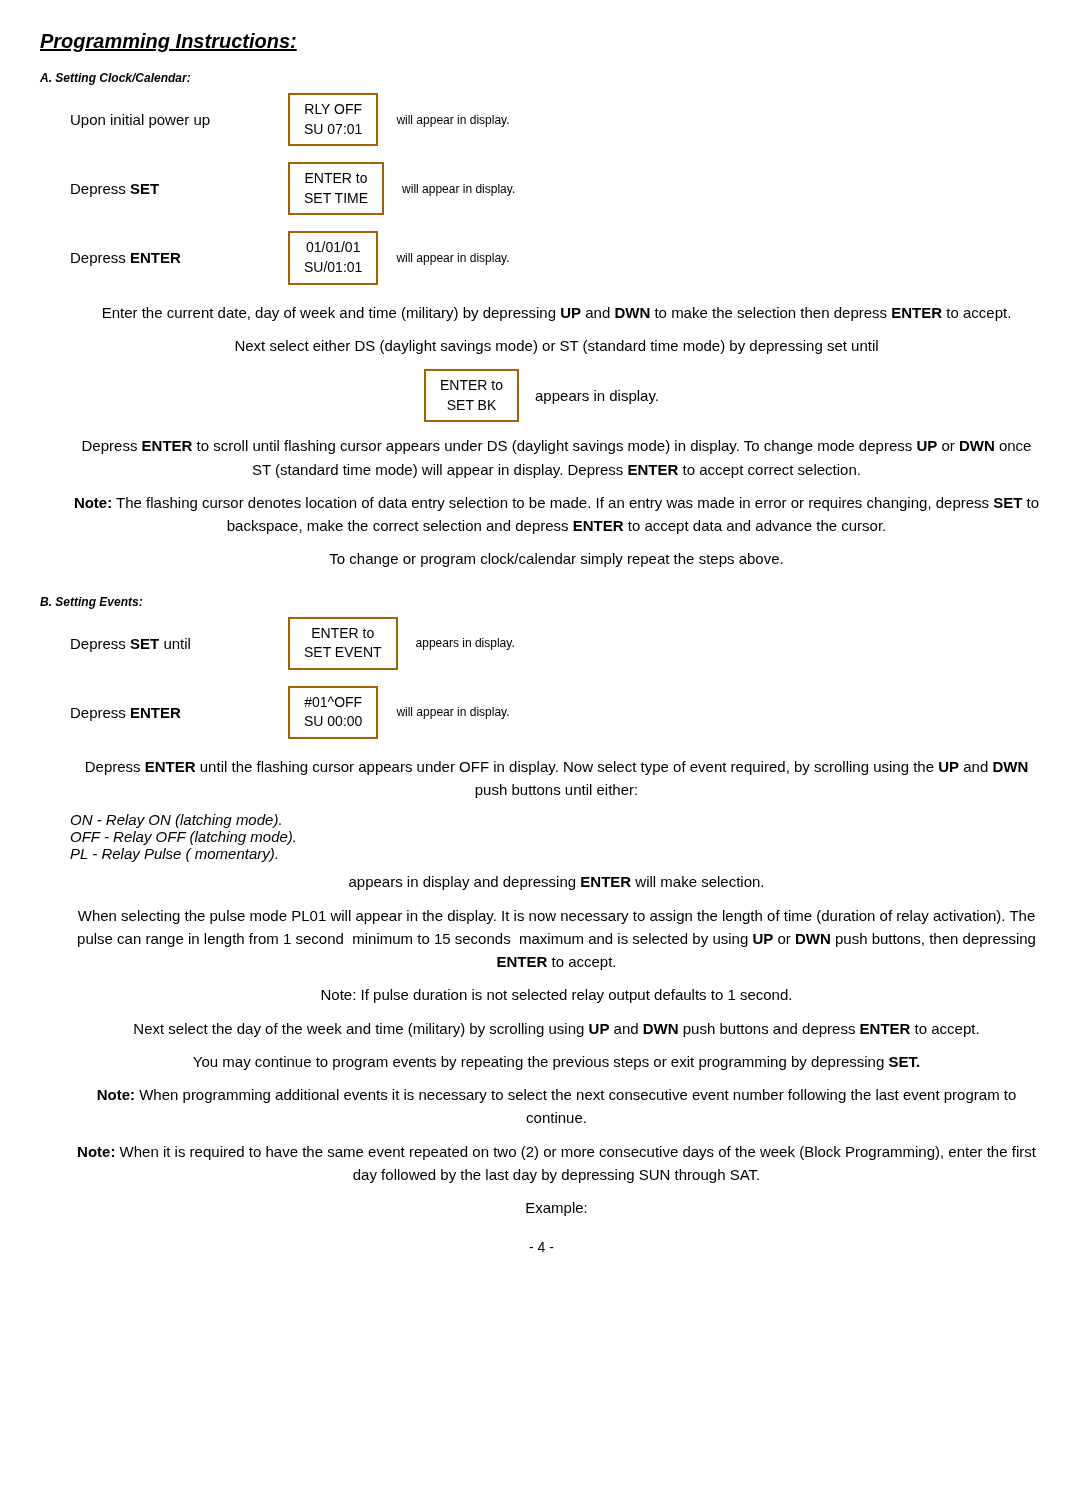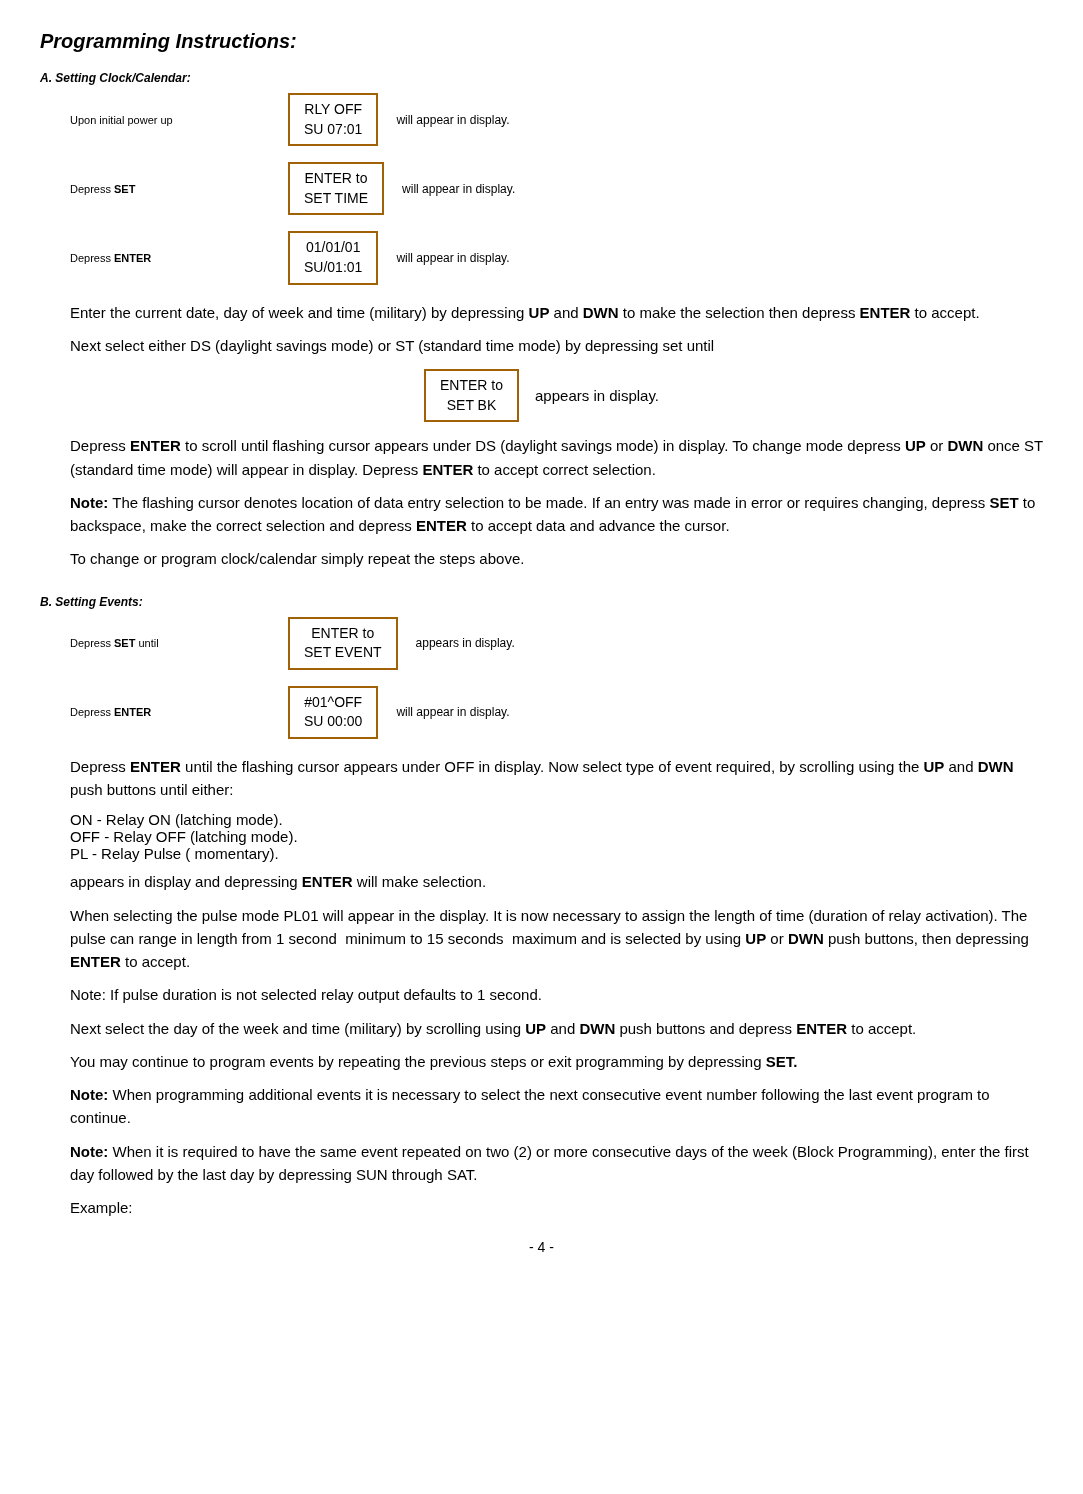--- a/index.html
+++ b/index.html
@@ -10,20 +10,21 @@
       color: #000;
       width: 1083px;
       min-height: 1494px;
       padding: 30px 40px 30px 40px;
     }
     h1.title {
       font-size: 20px;
       font-style: italic;
       font-weight: bold;
       margin-bottom: 10px;
+      text-decoration: underline;
     }
     h2.section-title {
       font-size: 12px;
       font-style: italic;
       font-weight: bold;
       margin-bottom: 8px;
       margin-top: 18px;
     }
     .display-box {
       display: inline-block;
@@ -36,29 +37,30 @@
       vertical-align: middle;
     }
     .row-item {
       display: flex;
       align-items: center;
       margin-bottom: 16px;
       gap: 18px;
     }
     .row-item .label {
       min-width: 200px;
-      font-size: 11px;
+      font-size: 15px;
     }
     .row-item .will-appear {
       font-size: 12px;
     }
     b { font-weight: bold; }
     p {
       margin-bottom: 10px;
       line-height: 1.55;
+      text-align: center;
     }
     .indent {
       margin-left: 30px;
     }
     .center-row {
       display: flex;
       align-items: center;
       justify-content: center;
       gap: 16px;
       margin: 12px 0;
@@ -149,21 +151,21 @@
       <span>#01^OFF</span><br>
       <span>SU 00:00</span>
     </div>
     <span class="will-appear">will appear in display.</span>
   </div>
 
   <p class="indent">
     Depress <b>ENTER</b> until the flashing cursor appears under OFF in display. Now select type of event required, by scrolling using the <b>UP</b> and <b>DWN</b> push buttons until either:
   </p>
 
-  <div class="indent" style="margin-bottom:8px;">
+  <div class="indent" style="margin-bottom:8px;font-style:italic;">
     <div>ON - Relay ON (latching mode).</div>
     <div>OFF - Relay OFF (latching mode).</div>
     <div>PL - Relay Pulse ( momentary).</div>
   </div>
 
   <p class="indent">
     appears in display and depressing <b>ENTER</b> will make selection.
   </p>
 
   <p class="indent">

